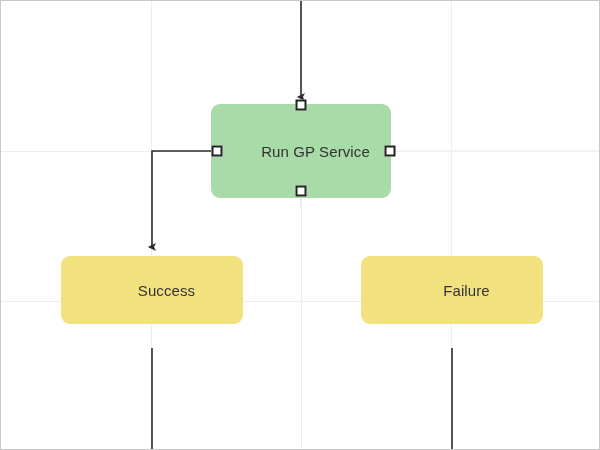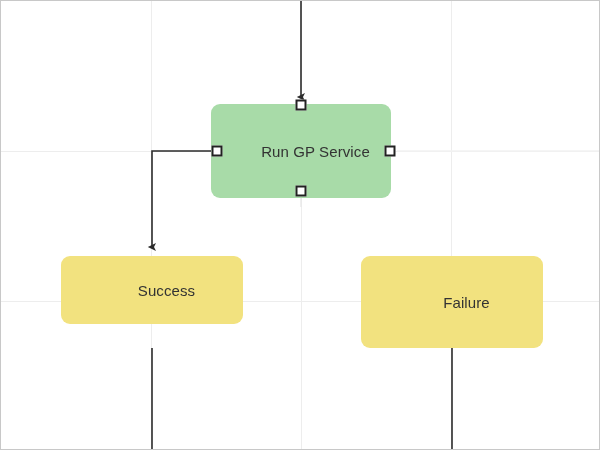--- a/index.html
+++ b/index.html
@@ -106,18 +106,18 @@
     </div>
     <div class="port" style="left:300px; top:104px;"></div>
     <div class="port" style="left:216px; top:150px;"></div>
     <div class="port" style="left:389px; top:150px;"></div>
     <div class="port" style="left:300px; top:190px;"></div>
 
     <div class="node" style="left:60px; top:255px; width:182px; height:68px; background:#f2e27f;">
       <span class="node-label">Success</span>
     </div>
 
-    <div class="node" style="left:360px; top:255px; width:182px; height:92px; background:#f2e27f;">
+    <div class="node" style="left:360px; top:255px; width:182px; height:68px; background:#f2e27f;">
       <span class="node-label">Failure</span>
     </div>
 
   </div>
 </div>
 
 </body></html>

